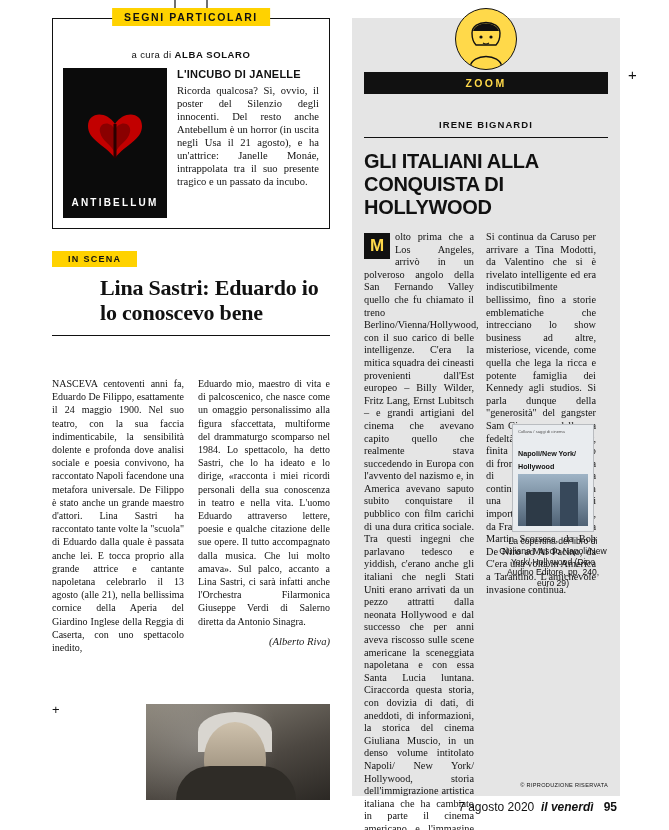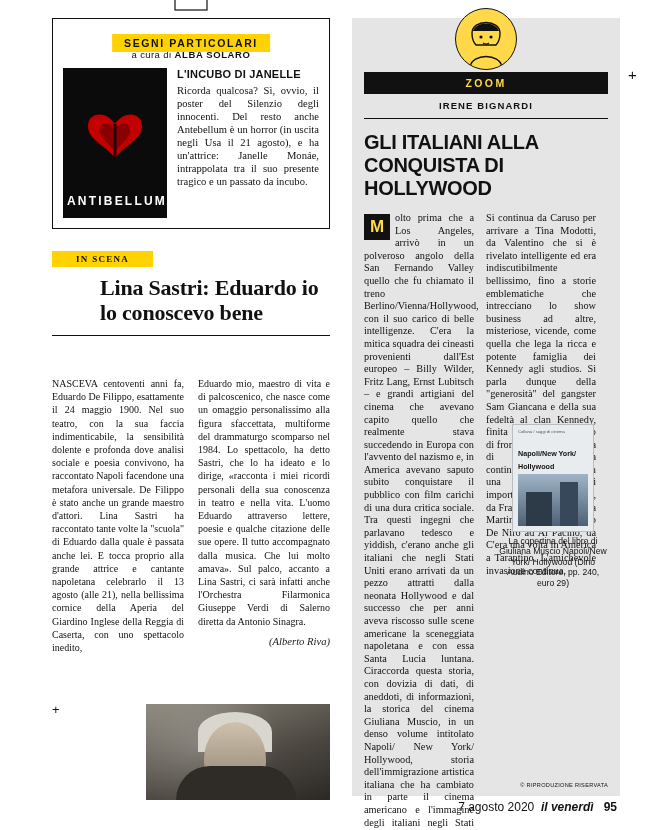--- a/index.html
+++ b/index.html
@@ -24,56 +24,56 @@
     position:relative;
     border:1px solid #111;
     padding:30px 10px 10px 10px;
     background:#fff;
   }
   .sp-header {
     position:absolute; top:-11px; left:50%; transform:translateX(-50%);
     background:#ffd200; color:#111;
     font-family:"Liberation Sans", sans-serif;
     font-weight:bold; font-size:10.5px; letter-spacing:1.6px;
-    padding:3px 12px; white-space:nowrap;margin-top:26px;
+    padding:3px 12px; white-space:nowrap;
   }
   .sp-icon {
     position:absolute; top:-34px; left:50%; transform:translateX(-50%);
     width:34px; height:26px;
   }
   .sp-cura {
     text-align:center; font-family:"Liberation Sans", sans-serif;
     font-size:9.5px; letter-spacing:.4px; margin-bottom:8px; color:#111;
   }
   .sp-cura b { font-weight:bold; letter-spacing:.6px; }
   .sp-body { display:flex; gap:10px; }
   .poster {
     width:104px; height:150px; background:#0b0b0b; position:relative; flex:0 0 104px;
     overflow:hidden;
   }
   .poster .butterfly { position:absolute; left:50%; top:42px; transform:translateX(-50%); }
   .poster .ptitle {
-    position:absolute; bottom:10px; left:0; right:0; text-align:right;
+    position:absolute; bottom:10px; left:0; right:0; text-align:center;
     color:#fff; font-family:"Liberation Sans", sans-serif;
-    font-size:12px; letter-spacing:2.2px; font-weight:bold;
+    font-size:10px; letter-spacing:2.2px; font-weight:bold;
   }
   .sp-text { flex:1; }
   .sp-title {
     font-family:"Liberation Sans", sans-serif; font-weight:bold;
     font-size:11px; letter-spacing:.2px; margin-bottom:4px; color:#111;
   }
   .sp-para {
     font-size:10.6px; line-height:13px; text-align:justify; color:#111;
   }
 
   
   .tag-inscena {
     display:inline-block; background:#ffd200; color:#111;
-    font-family:Liberation Serif, serif; font-weight:bold;
-    font-size:9px; letter-spacing:1.3px; padding:3px 24px;
+    font-family:Liberation Sans, sans-serif; font-weight:bold;
+    font-size:9px; letter-spacing:1.3px; padding:3px 16px;
     margin-top:22px;
   }
   .headline-left {
     font-family:"Liberation Serif", serif; font-weight:bold;
     font-size:22px; line-height:25px; margin-top:8px; color:#111;
     letter-spacing:-.2px;
     margin-left:48px;
   }
   .rule-left { border-top:1px solid #111; margin-top:10px; }
 
@@ -112,21 +112,21 @@
     overflow:hidden;
   }
   .zoom-bar {
     margin-top:44px; background:#111; color:#ffd94a; text-align:center;
     font-family:"Liberation Sans", sans-serif; font-weight:bold;
     font-size:10.5px; letter-spacing:2.4px; padding:5px 0;
   }
   .byline {
     text-align:center; font-family:"Liberation Sans", sans-serif;
     font-weight:bold; font-size:9.5px; letter-spacing:1.1px;
-    padding:6px 0 7px; color:#111; border-bottom:1px solid #111;
+    padding:6px 0 7px; color:#111; border-bottom:1px solid #111;margin-top:19px;
   }
   .headline-right {
     font-family:"Liberation Sans", sans-serif; font-weight:bold;
     font-size:20px; line-height:23px; letter-spacing:-.3px;
     margin-top:12px; color:#111; text-transform:uppercase;
   }
   .rcols { margin-top:12px; display:flex; gap:12px; }
   .rcol { width:110px; }
   .rtext { font-size:10.3px; line-height:12.6px; text-align:justify; color:#111; }
   .dropcap {

